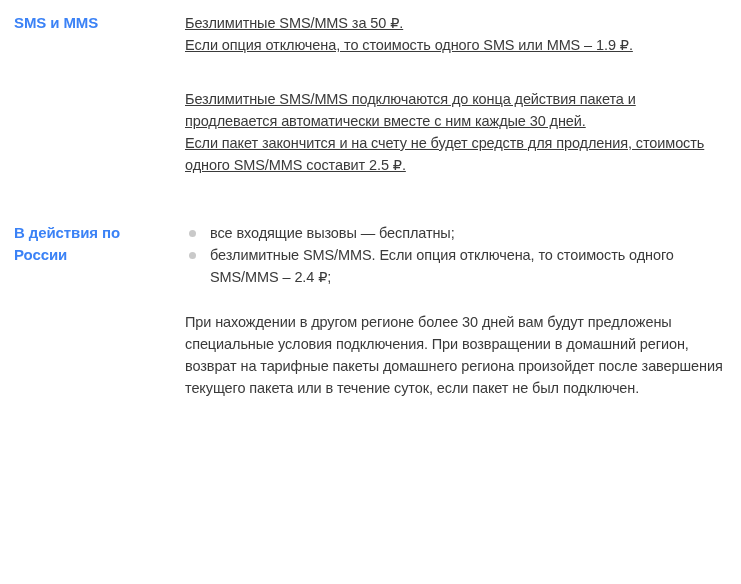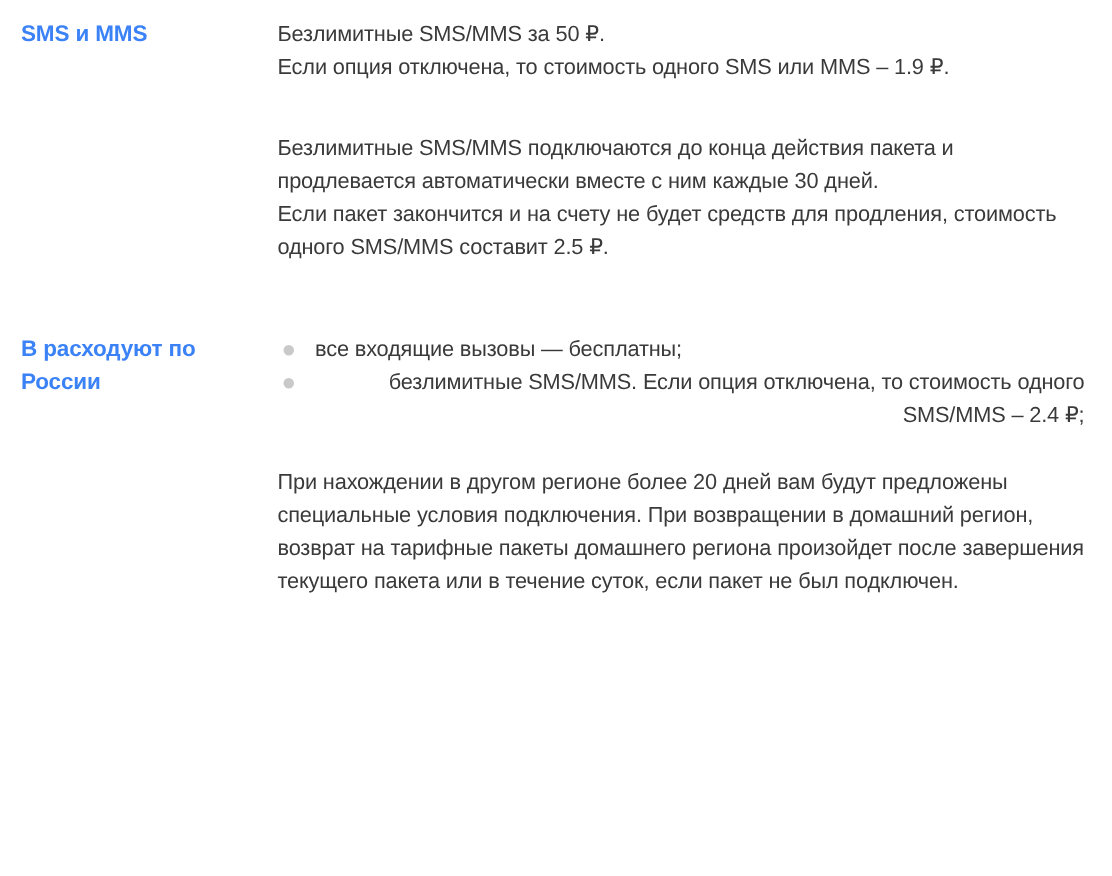--- a/index.html
+++ b/index.html
@@ -31,31 +31,31 @@
     font-size: 15px;
     color: #3b82f6;
     padding-right: 10px;
   }
   .definition {
     max-width: 540px;
   }
   .para {
     white-space: pre-line;
     margin: 0 0 32px 0;
+    text-decoration: underline;
   }
   .para:last-child { margin-bottom: 0; }
   .intro {
     white-space: pre-line;
     margin: 0;
   }
   ul.bullet-list {
     list-style: none;
     margin: 0;
     padding: 0;
-    text-align: right;
   }
   ul.bullet-list li {
     display: flex;
     align-items: flex-start;
   }
   .bullet-dot {
     flex: 0 0 auto;
     width: 7px;
     height: 7px;
     border-radius: 50%;
@@ -77,28 +77,28 @@
 <div class="tariff-table">
 
   <div class="term">SMS и MMS</div>
   <div class="definition">
     <p class="para">Безлимитные SMS/MMS за 50 ₽.
 Если опция отключена, то стоимость одного SMS или MMS – 1.9 ₽.</p>
     <p class="para">Безлимитные SMS/MMS подключаются до конца действия пакета и продлевается автоматически вместе с ним каждые 30 дней.
 Если пакет закончится и на счету не будет средств для продления, стоимость одного SMS/MMS составит 2.5 ₽.</p>
   </div>
 
-  <div class="term">В расходуют по России</div>
+  <div class="term">В действия по России</div>
   <div class="definition">
     <ul class="bullet-list">
       <li>
         <span class="bullet-dot"></span>
         <span class="bullet-text">все входящие вызовы — бесплатны;</span>
       </li>
       <li>
         <span class="bullet-dot"></span>
         <span class="bullet-text">безлимитные SMS/MMS. Если опция отключена, то стоимость одного SMS/MMS – 2.4 ₽;</span>
       </li>
     </ul>
-    <p class="outro">При нахождении в другом регионе более 20 дней вам будут предложены специальные условия подключения. При возвращении в домашний регион, возврат на тарифные пакеты домашнего региона произойдет после завершения текущего пакета или в течение суток, если пакет не был подключен.</p>
+    <p class="outro">При нахождении в другом регионе более 30 дней вам будут предложены специальные условия подключения. При возвращении в домашний регион, возврат на тарифные пакеты домашнего региона произойдет после завершения текущего пакета или в течение суток, если пакет не был подключен.</p>
   </div>
 
 </div>
 
 </body></html>

